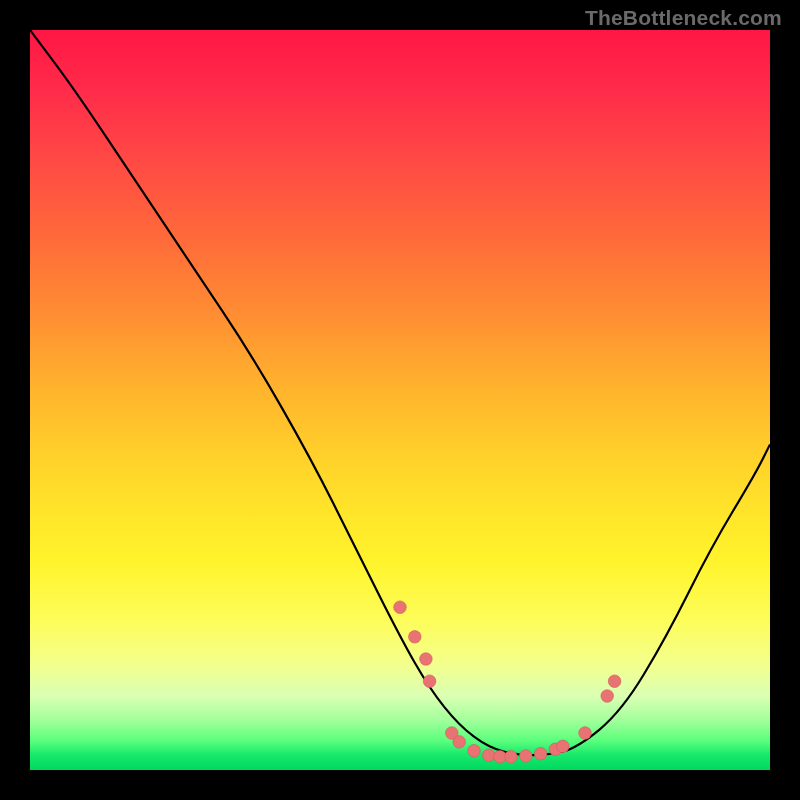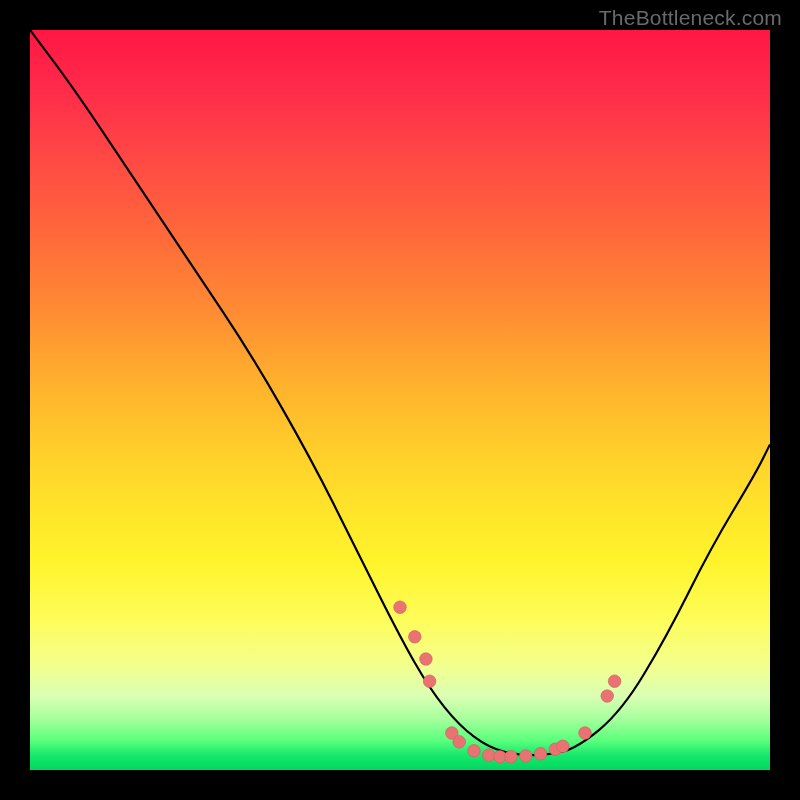--- a/index.html
+++ b/index.html
@@ -10,21 +10,21 @@
     position: relative;
     font-family: Arial, sans-serif;
     overflow: hidden;
   }
   .watermark {
     position: absolute;
     top: 6px;
     right: 18px;
     color: #6a6a6a;
     font-size: 21px;
-    font-weight: 400;
+    font-weight: 700;
     letter-spacing: 0.2px;
     z-index: 5;
   }
   .plot-area {
     position: absolute;
     left: 30px;
     top: 30px;
     width: 740px;
     height: 740px;
     overflow: hidden;

